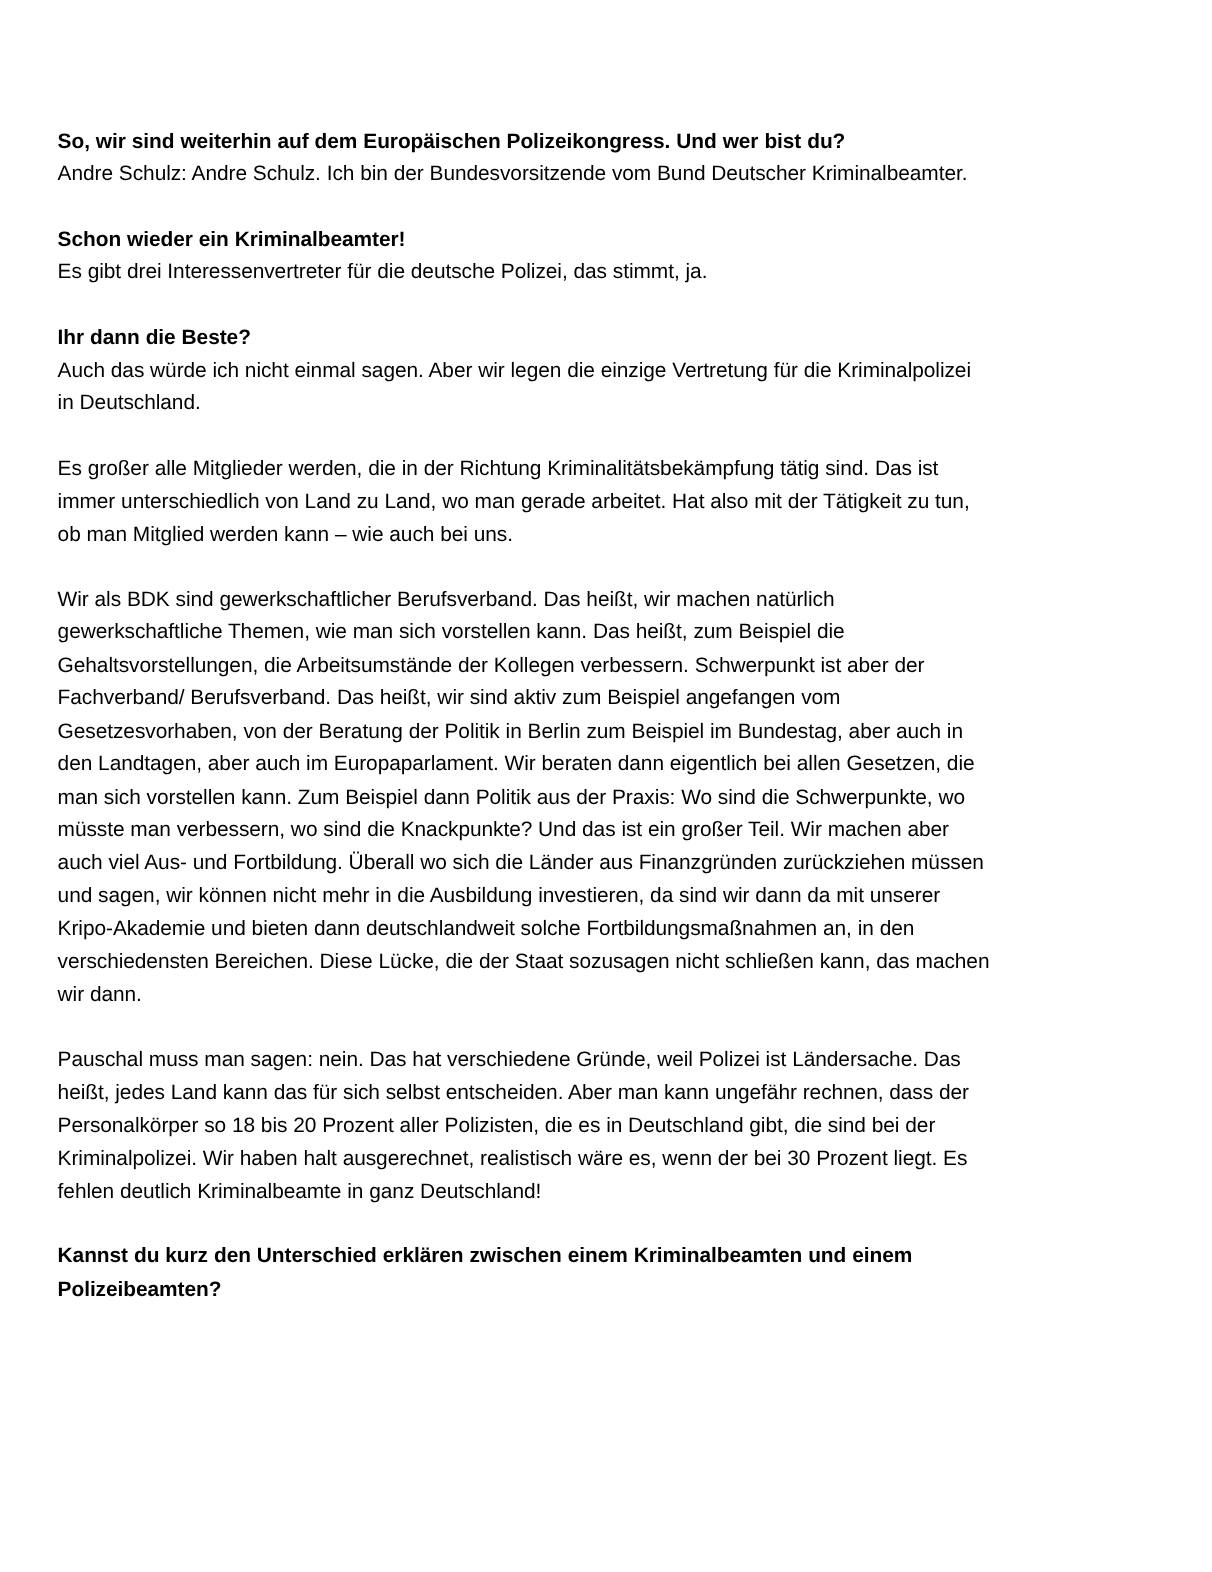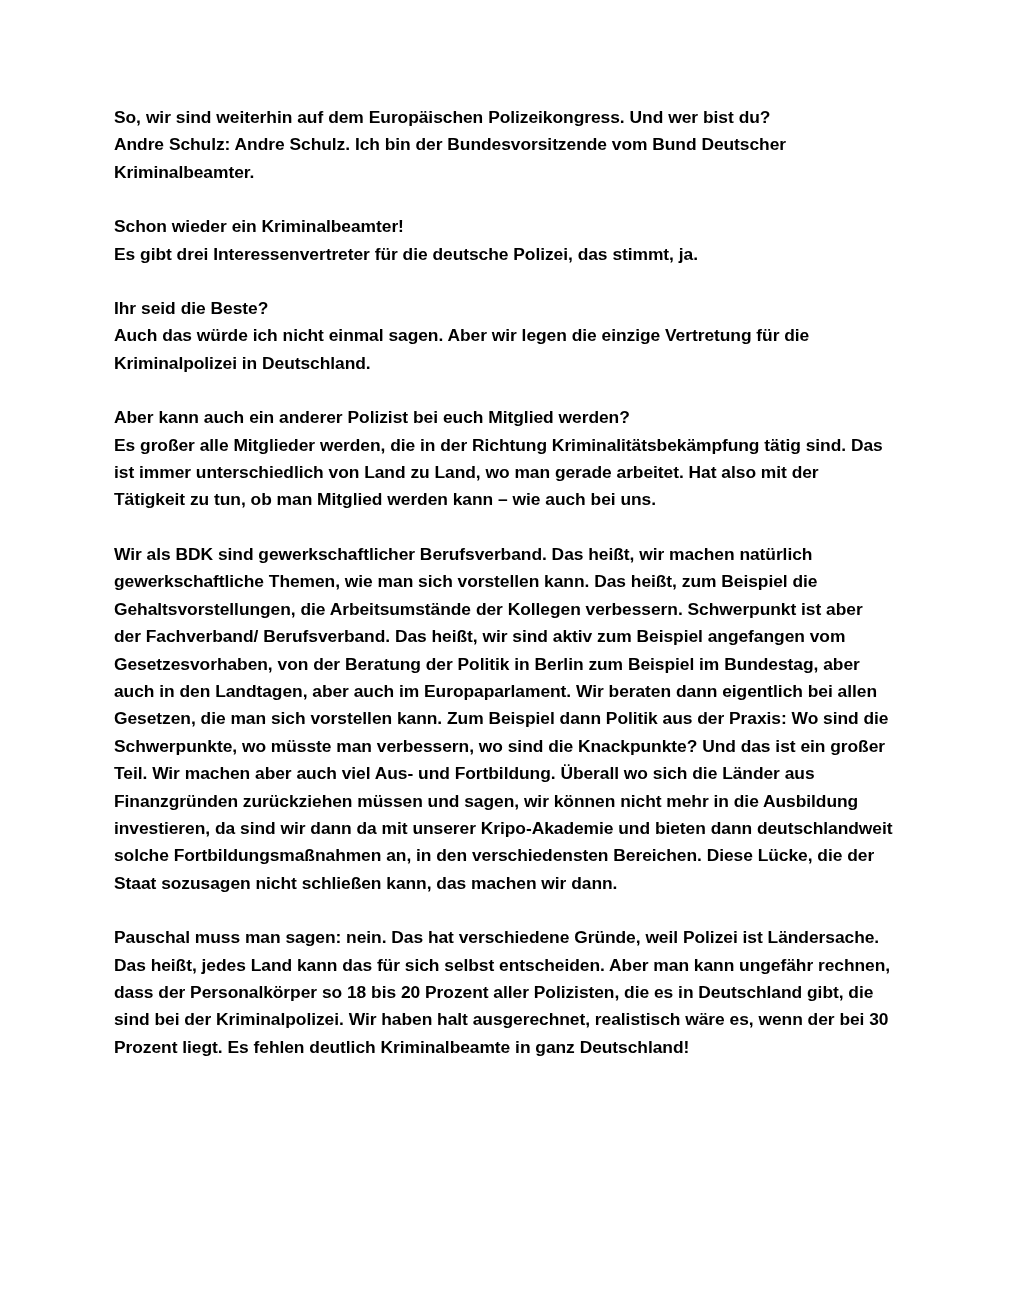--- a/index.html
+++ b/index.html
@@ -13,42 +13,42 @@
     height: 1310px;
     font-family: "Liberation Sans", sans-serif;
     color: #000000;
     -webkit-font-smoothing: antialiased;
   }
   .page {
     box-sizing: border-box;
     width: 1010px;
     height: 1310px;
     background: #ffffff;
-    padding: 104px 117px 0 114px;
+    padding: 104px 117px 0 48px;
   }
   .doc-body {
     width: 779px;
   }
   .qa-block {
     margin: 0 0 27px 0;
   }
   .qa-block:last-child {
     margin-bottom: 0;
   }
   .question {
     font-size: 17.4px;
     font-weight: bold;
     line-height: 27.4px;
     letter-spacing: -0.05px;
     margin: 0;
     word-spacing: 0.2px;
   }
   .answer {
     font-size: 17.4px;
-    font-weight: bold;
+    font-weight: normal;
     line-height: 27.4px;
     letter-spacing: -0.05px;
     margin: 0;
     word-spacing: 0.1px;
   }
 </style>
 </head>
 <body>
 
 <div class="page">
@@ -61,32 +61,34 @@
 
     <section class="qa-block">
       <p class="question">Schon wieder ein Kriminalbeamter!</p>
       <p class="answer">Es gibt drei Interessenvertreter für die deutsche Polizei, das stimmt, ja.</p>
     </section>
 
     <section class="qa-block">
     </section>
 
     <section class="qa-block">
-      <p class="question">Ihr seid die Beste?</p>
+      <p class="question">Ihr dann die Beste?</p>
       <p class="answer">Auch das würde ich nicht einmal sagen. Aber wir legen die einzige Vertretung für die Kriminalpolizei in Deutschland.</p>
     </section>
 
     <section class="qa-block">
-      <p class="question">Aber kann auch ein anderer Polizist bei euch Mitglied werden?</p>
       <p class="answer">Es großer alle Mitglieder werden, die in der Richtung Kriminalitätsbekämpfung tätig sind. Das ist immer unterschiedlich von Land zu Land, wo man gerade arbeitet. Hat also mit der Tätigkeit zu tun, ob man Mitglied werden kann – wie auch bei uns.</p>
     </section>
 
     <section class="qa-block">
       <p class="answer">Wir als BDK sind gewerkschaftlicher Berufsverband. Das heißt, wir machen natürlich gewerkschaftliche Themen, wie man sich vorstellen kann. Das heißt, zum Beispiel die Gehaltsvorstellungen, die Arbeitsumstände der Kollegen verbessern. Schwerpunkt ist aber der Fachverband/ Berufsverband. Das heißt, wir sind aktiv zum Beispiel angefangen vom Gesetzesvorhaben, von der Beratung der Politik in Berlin zum Beispiel im Bundestag, aber auch in den Landtagen, aber auch im Europaparlament. Wir beraten dann eigentlich bei allen Gesetzen, die man sich vorstellen kann. Zum Beispiel dann Politik aus der Praxis: Wo sind die Schwerpunkte, wo müsste man verbessern, wo sind die Knackpunkte? Und das ist ein großer Teil. Wir machen aber auch viel Aus- und Fortbildung. Überall wo sich die Länder aus Finanzgründen zurückziehen müssen und sagen, wir können nicht mehr in die Ausbildung investieren, da sind wir dann da mit unserer Kripo-Akademie und bieten dann deutschlandweit solche Fortbildungsmaßnahmen an, in den verschiedensten Bereichen. Diese Lücke, die der Staat sozusagen nicht schließen kann, das machen wir dann.</p>
     </section>
 
     <section class="qa-block">
       <p class="answer">Pauschal muss man sagen: nein. Das hat verschiedene Gründe, weil Polizei ist Ländersache. Das heißt, jedes Land kann das für sich selbst entscheiden. Aber man kann ungefähr rechnen, dass der Personalkörper so 18 bis 20 Prozent aller Polizisten, die es in Deutschland gibt, die sind bei der Kriminalpolizei. Wir haben halt ausgerechnet, realistisch wäre es, wenn der bei 30 Prozent liegt. Es fehlen deutlich Kriminalbeamte in ganz Deutschland!</p>
     </section>
 
+    <section class="qa-block">
+      <p class="question">Kannst du kurz den Unterschied erklären zwischen einem Kriminalbeamten und einem Polizeibeamten?</p>
+    </section>
 
   </article>
 </div>
 
 </body></html>

